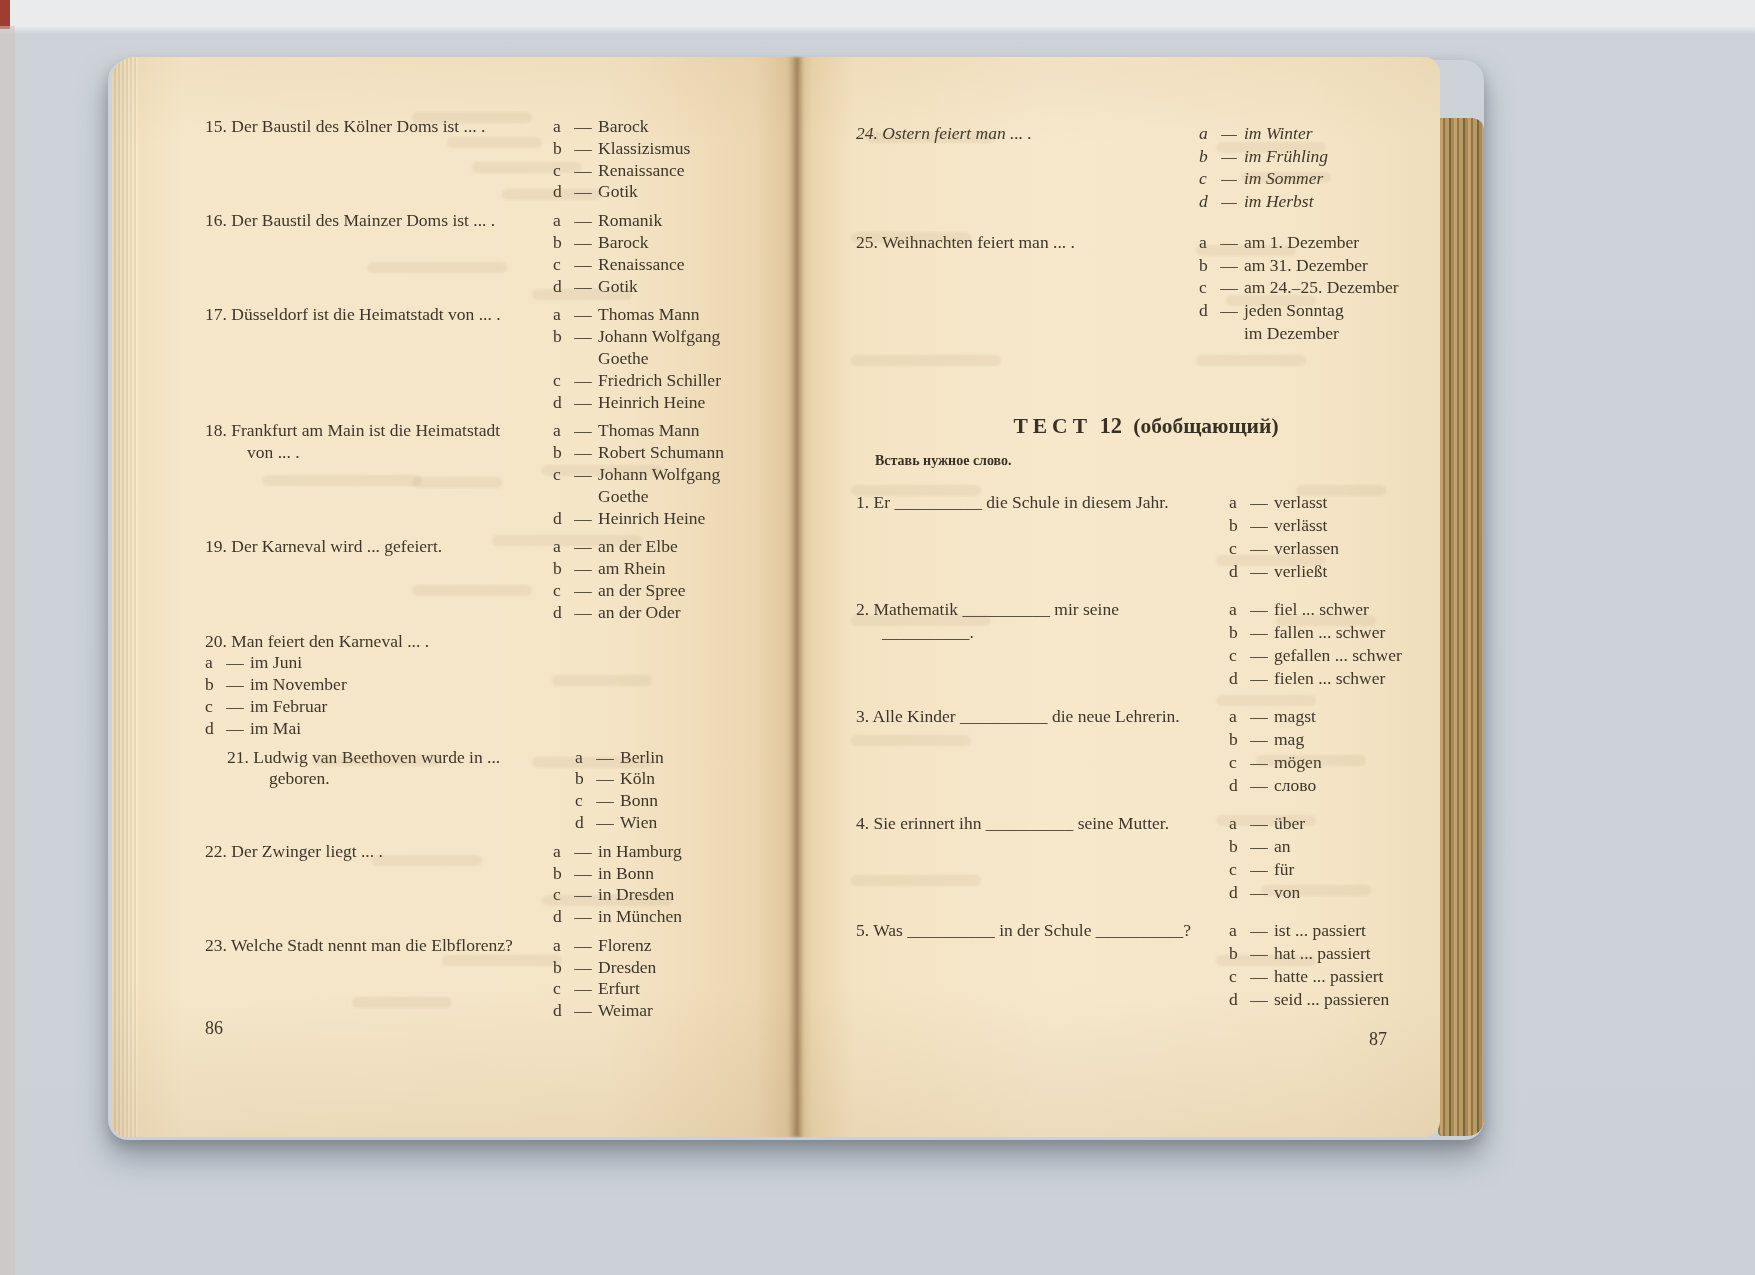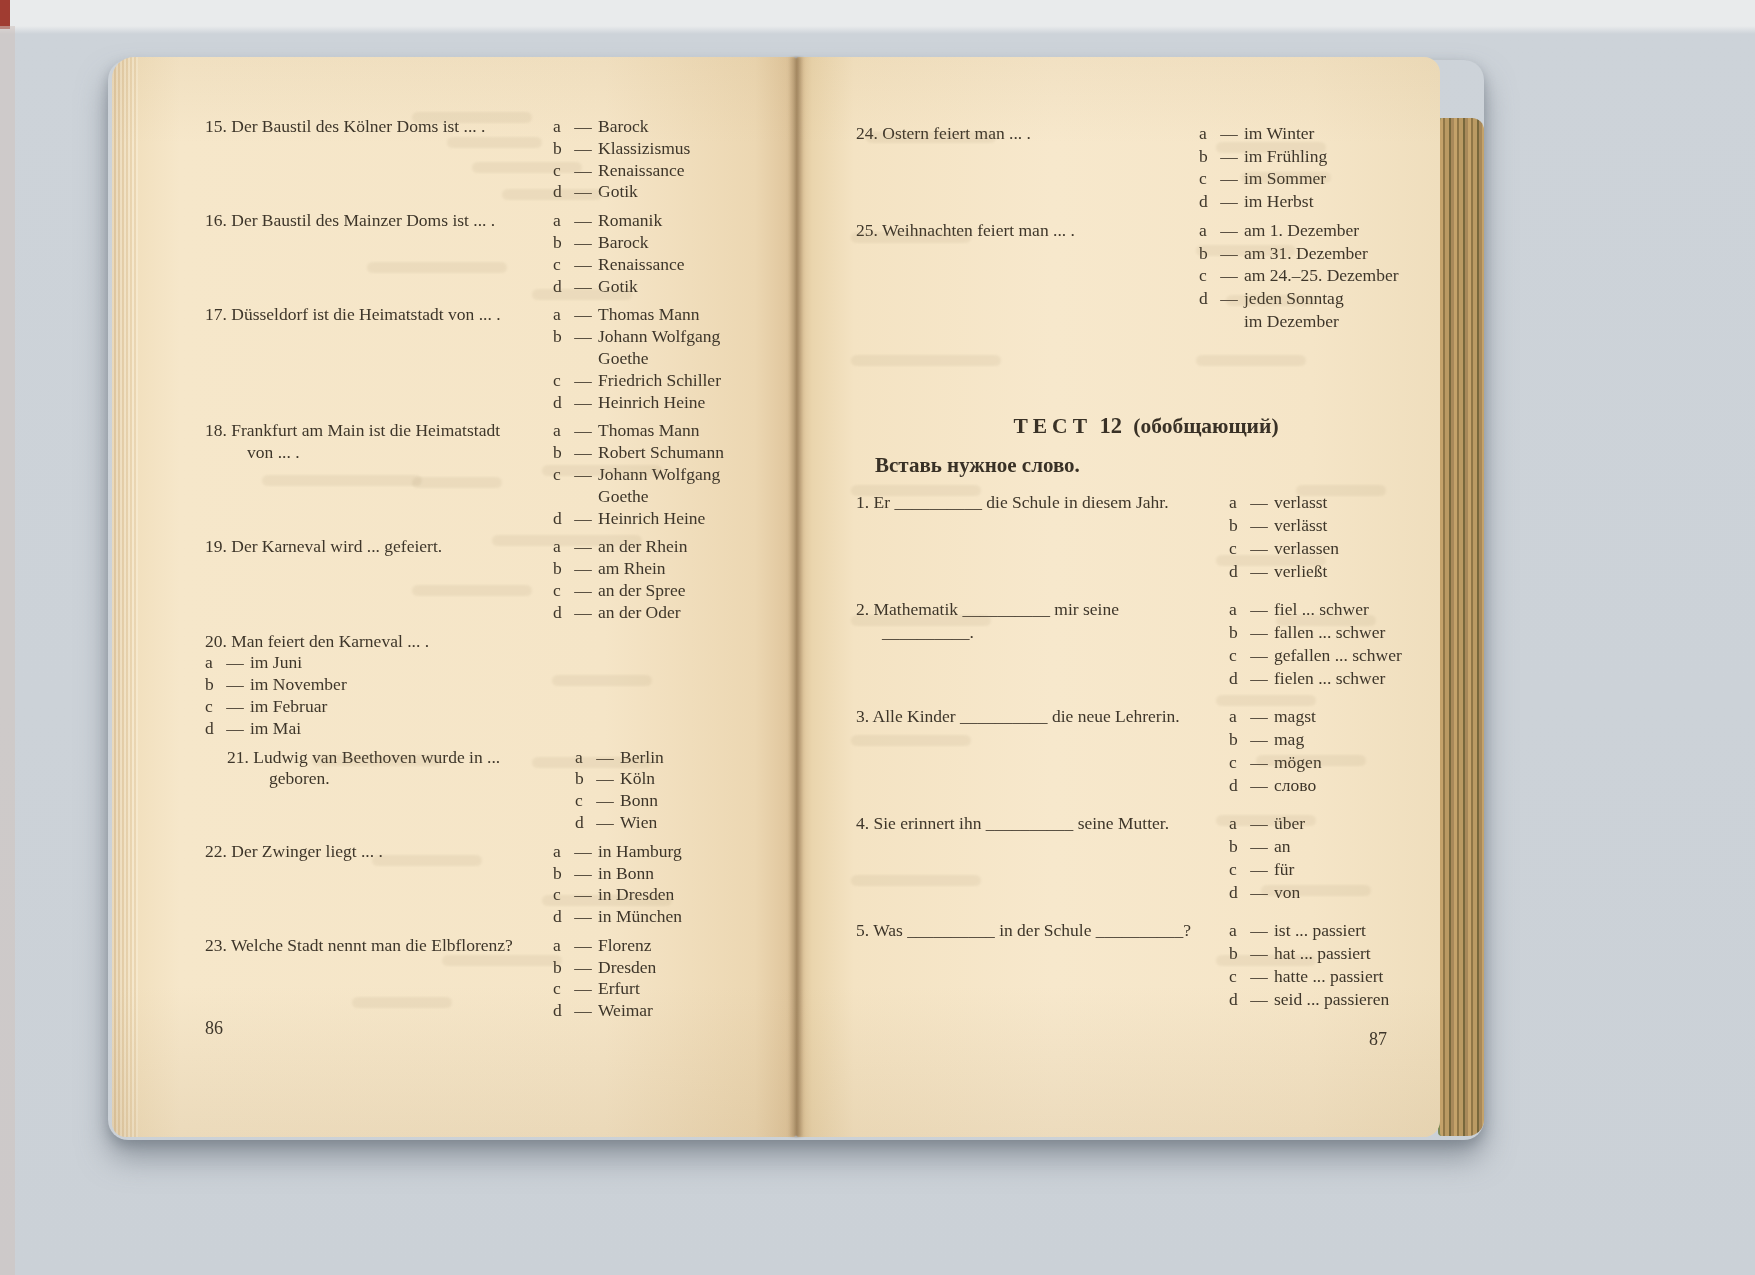--- a/index.html
+++ b/index.html
@@ -37,21 +37,21 @@
   .opt{display:flex;}
   .opt-letter{width:15px;}
   .opt-dash{width:30px;text-align:center;}
   .opt-text{flex:0 0 auto;}
 
   .test-header{position:absolute;left:70px;top:356px;width:560px;text-align:center;
     font-weight:bold;font-size:21.5px;color:#393126;white-space:nowrap;}
   .tt{letter-spacing:5px;}
   .tnum{font-size:22.5px;margin-left:2px;}
   .ts{margin-left:6px;}
-  .instruction{position:absolute;left:79px;top:396px;font-weight:bold;font-size:21px;color:#393126;}
+  .instruction{position:absolute;left:79px;top:396px;font-weight:bold;font-size:14px;color:#393126;}
   .page-number{position:absolute;font-size:18px;color:#3e362a;}
   .pn-left{left:93px;top:961px;}
   .pn-right{left:573px;top:972px;}
   .ghost{position:absolute;height:11px;border-radius:6px;background:#8d7a52;opacity:.09;filter:blur(1.2px);pointer-events:none;}
 </style>
 </head>
 <body>
 
 <div class="stage">
   <div class="red-mark"></div>
@@ -208,21 +208,21 @@
         </div>
         <div class="question" style="margin-bottom: 7px;">
           <div class="q-text">
             <div class="q-line first"><span class="q-num">19.</span> <span>Der Karneval wird ... gefeiert.</span></div>
           </div>
           <div class="q-options">
             <div class="opt">
               <span class="opt-letter">a</span>
               <span class="opt-dash">—</span>
               <div class="opt-text">
-                <div class="opt-line">an der Rhein</div>
+                <div class="opt-line">an der Elbe</div>
               </div>
             </div>
             <div class="opt">
               <span class="opt-letter">b</span>
               <span class="opt-dash">—</span>
               <div class="opt-text">
                 <div class="opt-line">am Rhein</div>
               </div>
             </div>
             <div class="opt">
@@ -400,21 +400,21 @@
       <div class="ghost" style="left: 420px; top: 700px; width: 120px;"></div>
       <div class="ghost" style="left: 260px; top: 798px; width: 110px;"></div>
       <div class="ghost" style="left: 430px; top: 838px; width: 130px;"></div>
       <div class="ghost" style="left: 330px; top: 898px; width: 120px;"></div>
       <div class="ghost" style="left: 240px; top: 940px; width: 100px;"></div>
     </div>
 
   <div class="page page-right">
     <div class="page-tone"></div>
     <div id="right-top" class="sec" style="left:60px;top:65px;--lh:22.7px;--tw:343px;--hang:26px;">
-        <div class="question" style="margin-bottom: 6px;">
+        <div class="question" style="margin-bottom: 18px; font-style: italic;">
           <div class="q-text">
             <div class="q-line first"><span class="q-num">24.</span> <span>Ostern feiert man ... .</span></div>
           </div>
           <div class="q-options">
             <div class="opt">
               <span class="opt-letter">a</span>
               <span class="opt-dash">—</span>
               <div class="opt-text">
                 <div class="opt-line">im Winter</div>
               </div>

